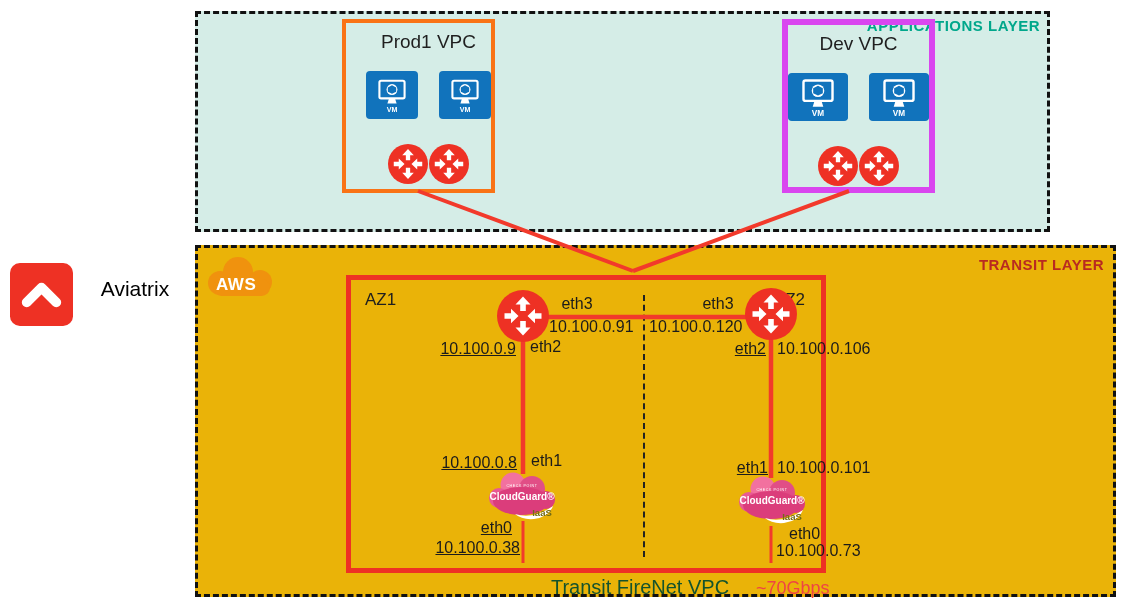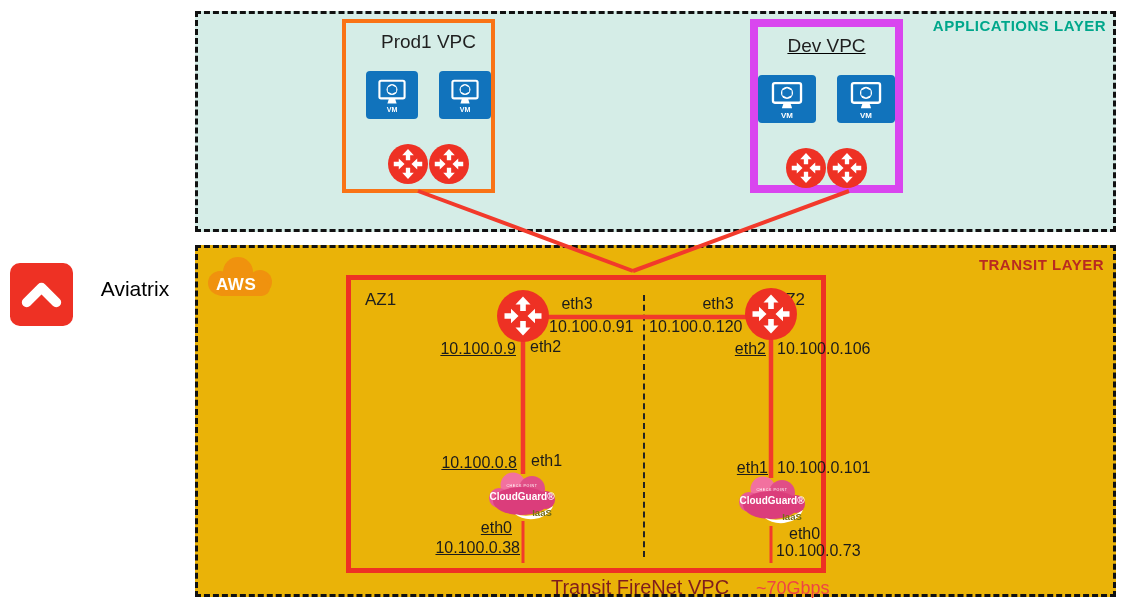--- a/index.html
+++ b/index.html
@@ -3,44 +3,44 @@
 <meta charset="utf-8">
 <style>
   html,body{margin:0;padding:0;background:#fff;}
   #stage{
     position:relative;width:1132px;height:605px;background:#ffffff;
     font-family:"Liberation Sans",sans-serif;overflow:hidden;
   }
   .abs{position:absolute;}
   
   .layer{position:absolute;border:3px dashed #111;box-sizing:border-box;}
-  #app-layer{left:195px;top:11px;width:921px;height:221px;background:#D5EDE7;}
+  #app-layer{left:195px;top:11px;width:855px;height:221px;background:#D5EDE7;}
   #transit-layer{left:195px;top:245px;width:921px;height:352px;background:#eab308;}
   .layer-title{position:absolute;font-weight:bold;font-size:15px;letter-spacing:.5px;white-space:nowrap;}
   #app-layer .layer-title{right:7px;top:3px;color:#00A78B;}
   #transit-layer .layer-title{right:9px;top:8px;color:#B92A21;}
   
   .vpc{position:absolute;top:5px;width:153px;height:174px;box-sizing:border-box;}
   .vpc.prod{left:144px;border:4px solid #f97316;padding-left:20px;}
-  .vpc.dev{left:552px;border:8px solid #d946ef;text-decoration:underline;}
+  .vpc.dev{left:584px;border:6px solid #d946ef;}
   .vpc-title{margin-top:8px;text-align:center;font-size:19px;color:#1f1f1f;}
   .vm-row{margin-top:18px;display:flex;justify-content:center;gap:21px;}
   .gw-row{margin-top:25px;display:flex;justify-content:center;gap:1px;}
   .vm-icon{width:62px;height:48px;border-radius:4px;background:#1173BC;}
   .gw-small{width:40px;height:40px;}
   
   #firenet-box{position:absolute;left:148px;top:27px;width:480px;height:298px;
     border:5px solid #EE3124;box-sizing:border-box;}
   .az-label{position:absolute;top:10px;font-size:17px;color:#1f1f1f;}
   #az1-label{left:14px;}
   #az2-label{right:16px;}
   #az-separator{position:absolute;left:292px;top:15px;height:262px;width:0;
     border-left:2px dashed #222;}
   #firenet-caption{position:absolute;left:540px;top:576px;width:200px;text-align:center;
-    font-size:20px;color:#7f1d1d;white-space:nowrap;}
+    font-size:20px;color:#14532d;white-space:nowrap;}
   #throughput{position:absolute;left:756px;top:578px;font-size:18px;color:#ef4444;white-space:nowrap;}
   
   .netlabel{position:absolute;font-size:16px;color:#1b1b1b;white-space:nowrap;}
   .ra{text-align:right;text-decoration:underline;}
   .ctr{text-align:center;}
   
   #controller-icon{left:10px;top:263px;width:63px;height:63px;}
   #controller-label{left:75px;top:275px;width:120px;text-align:center;
     font-size:21px;line-height:28px;color:#000;}
   #aws-logo{left:5px;top:6px;width:74px;height:46px;}

